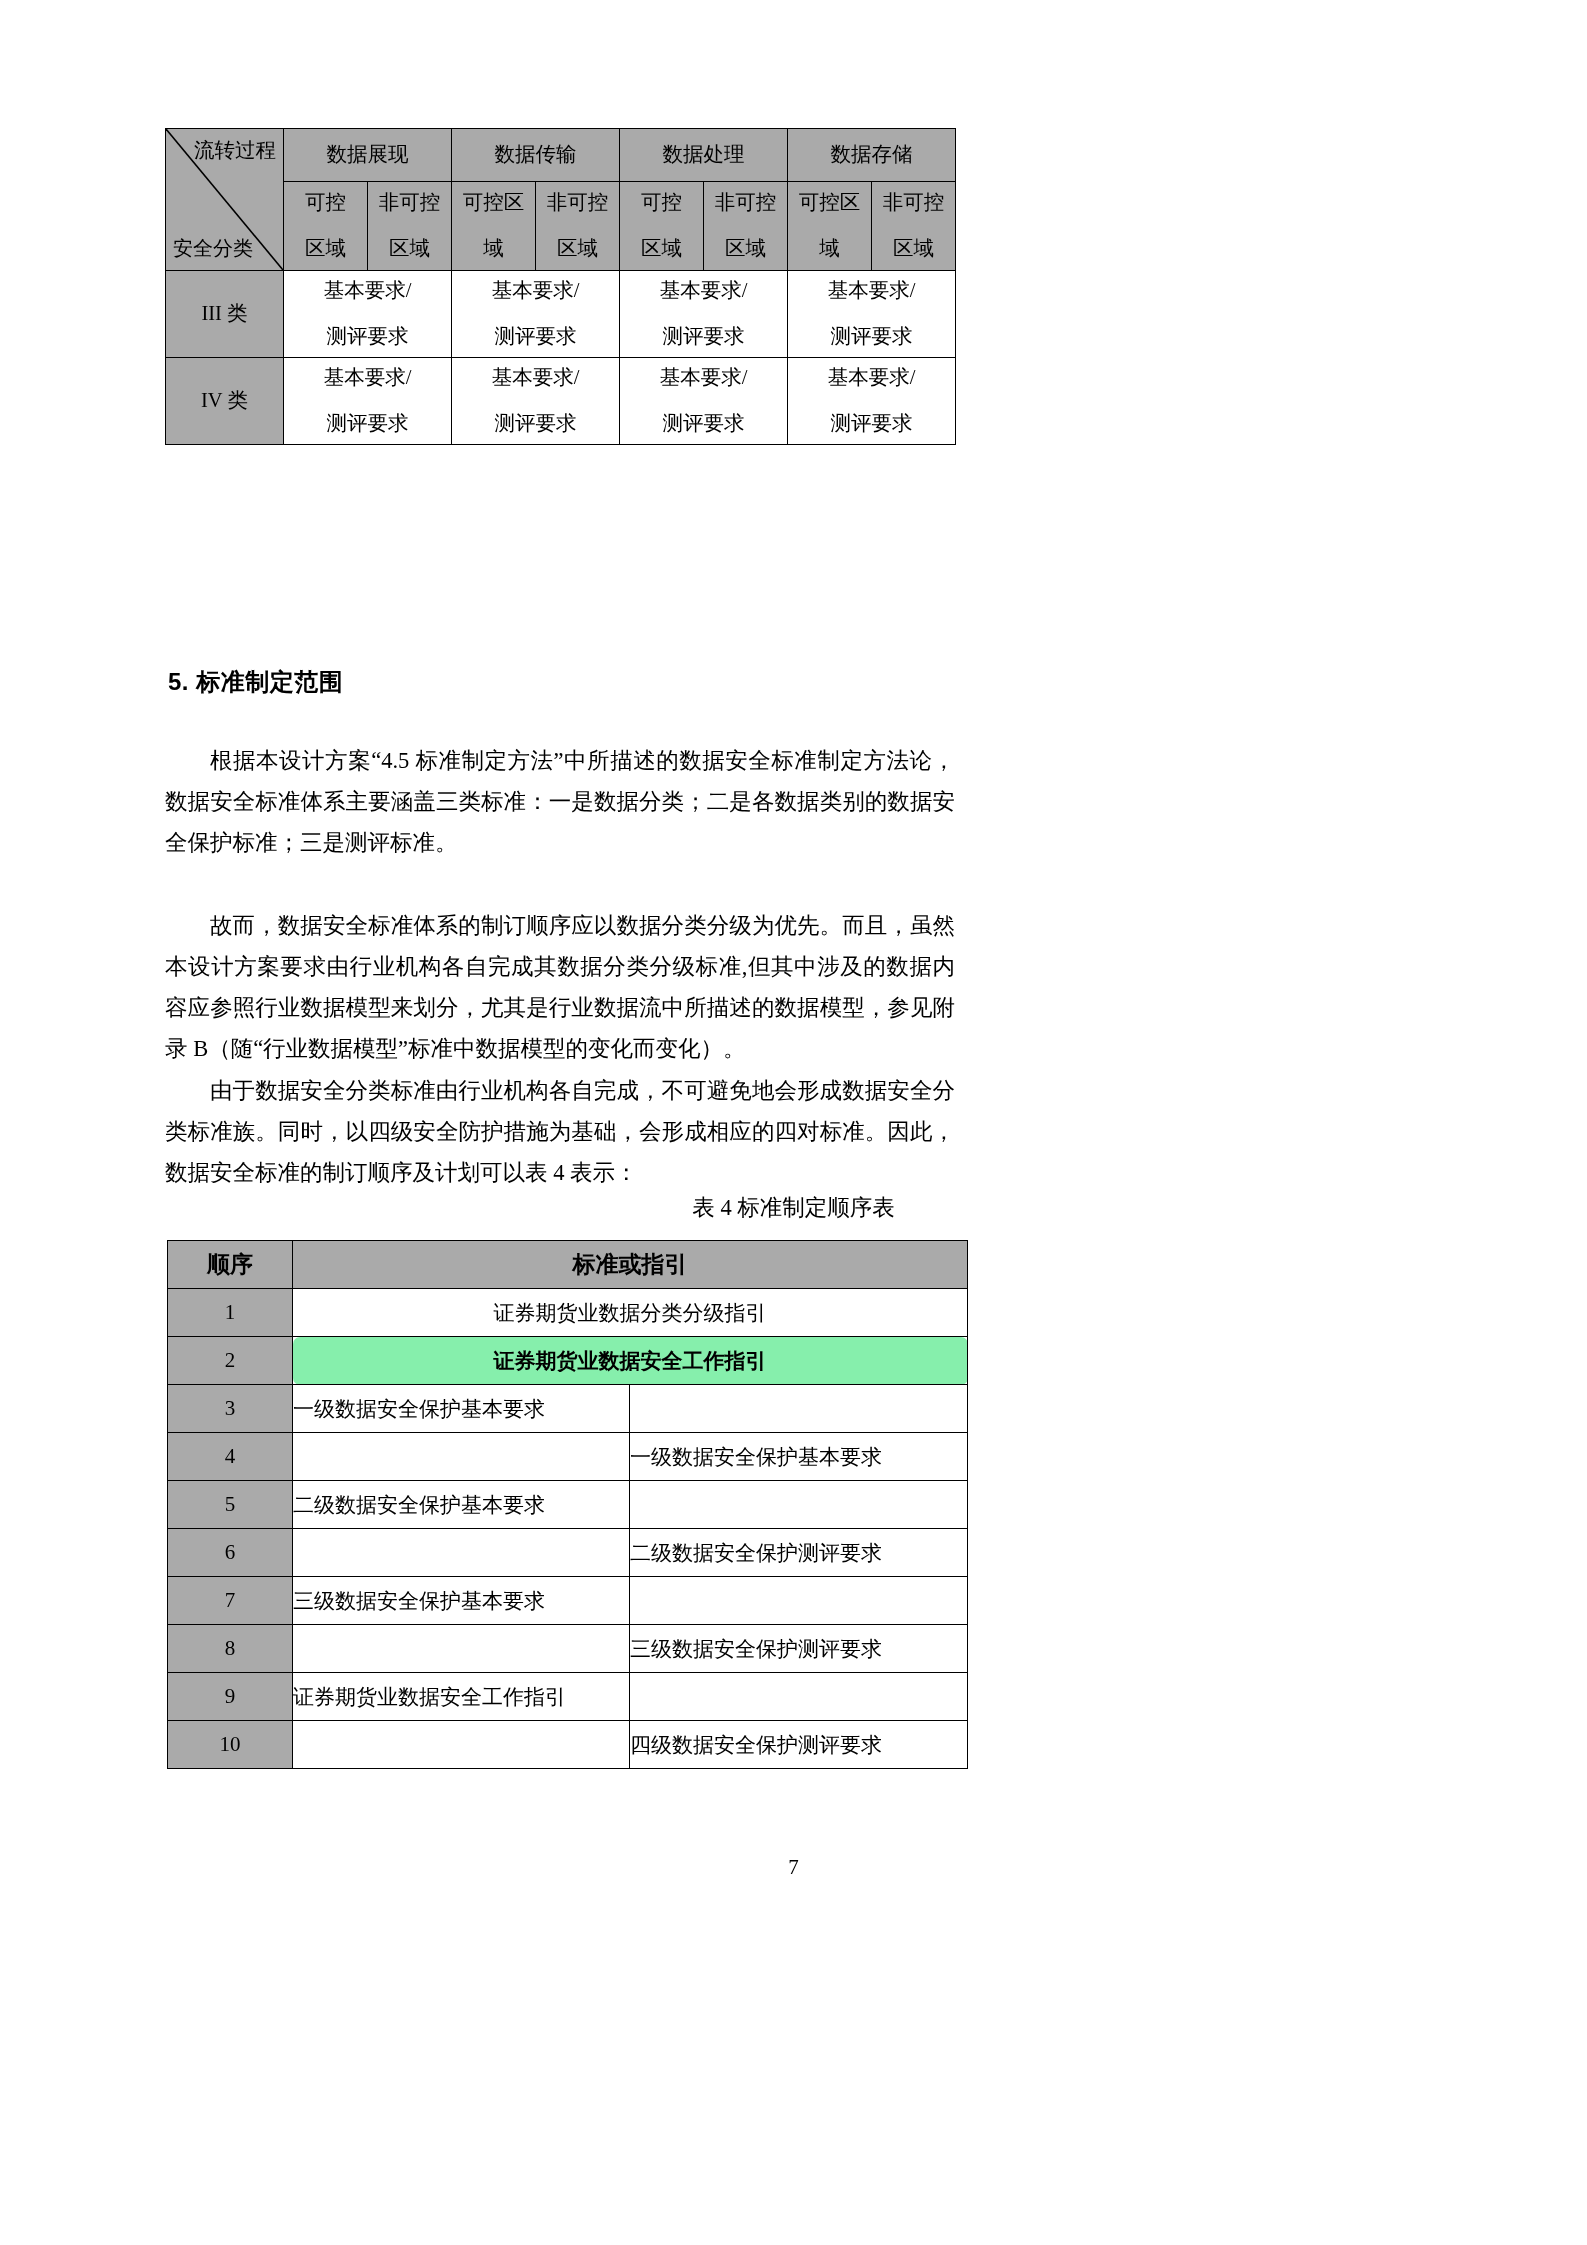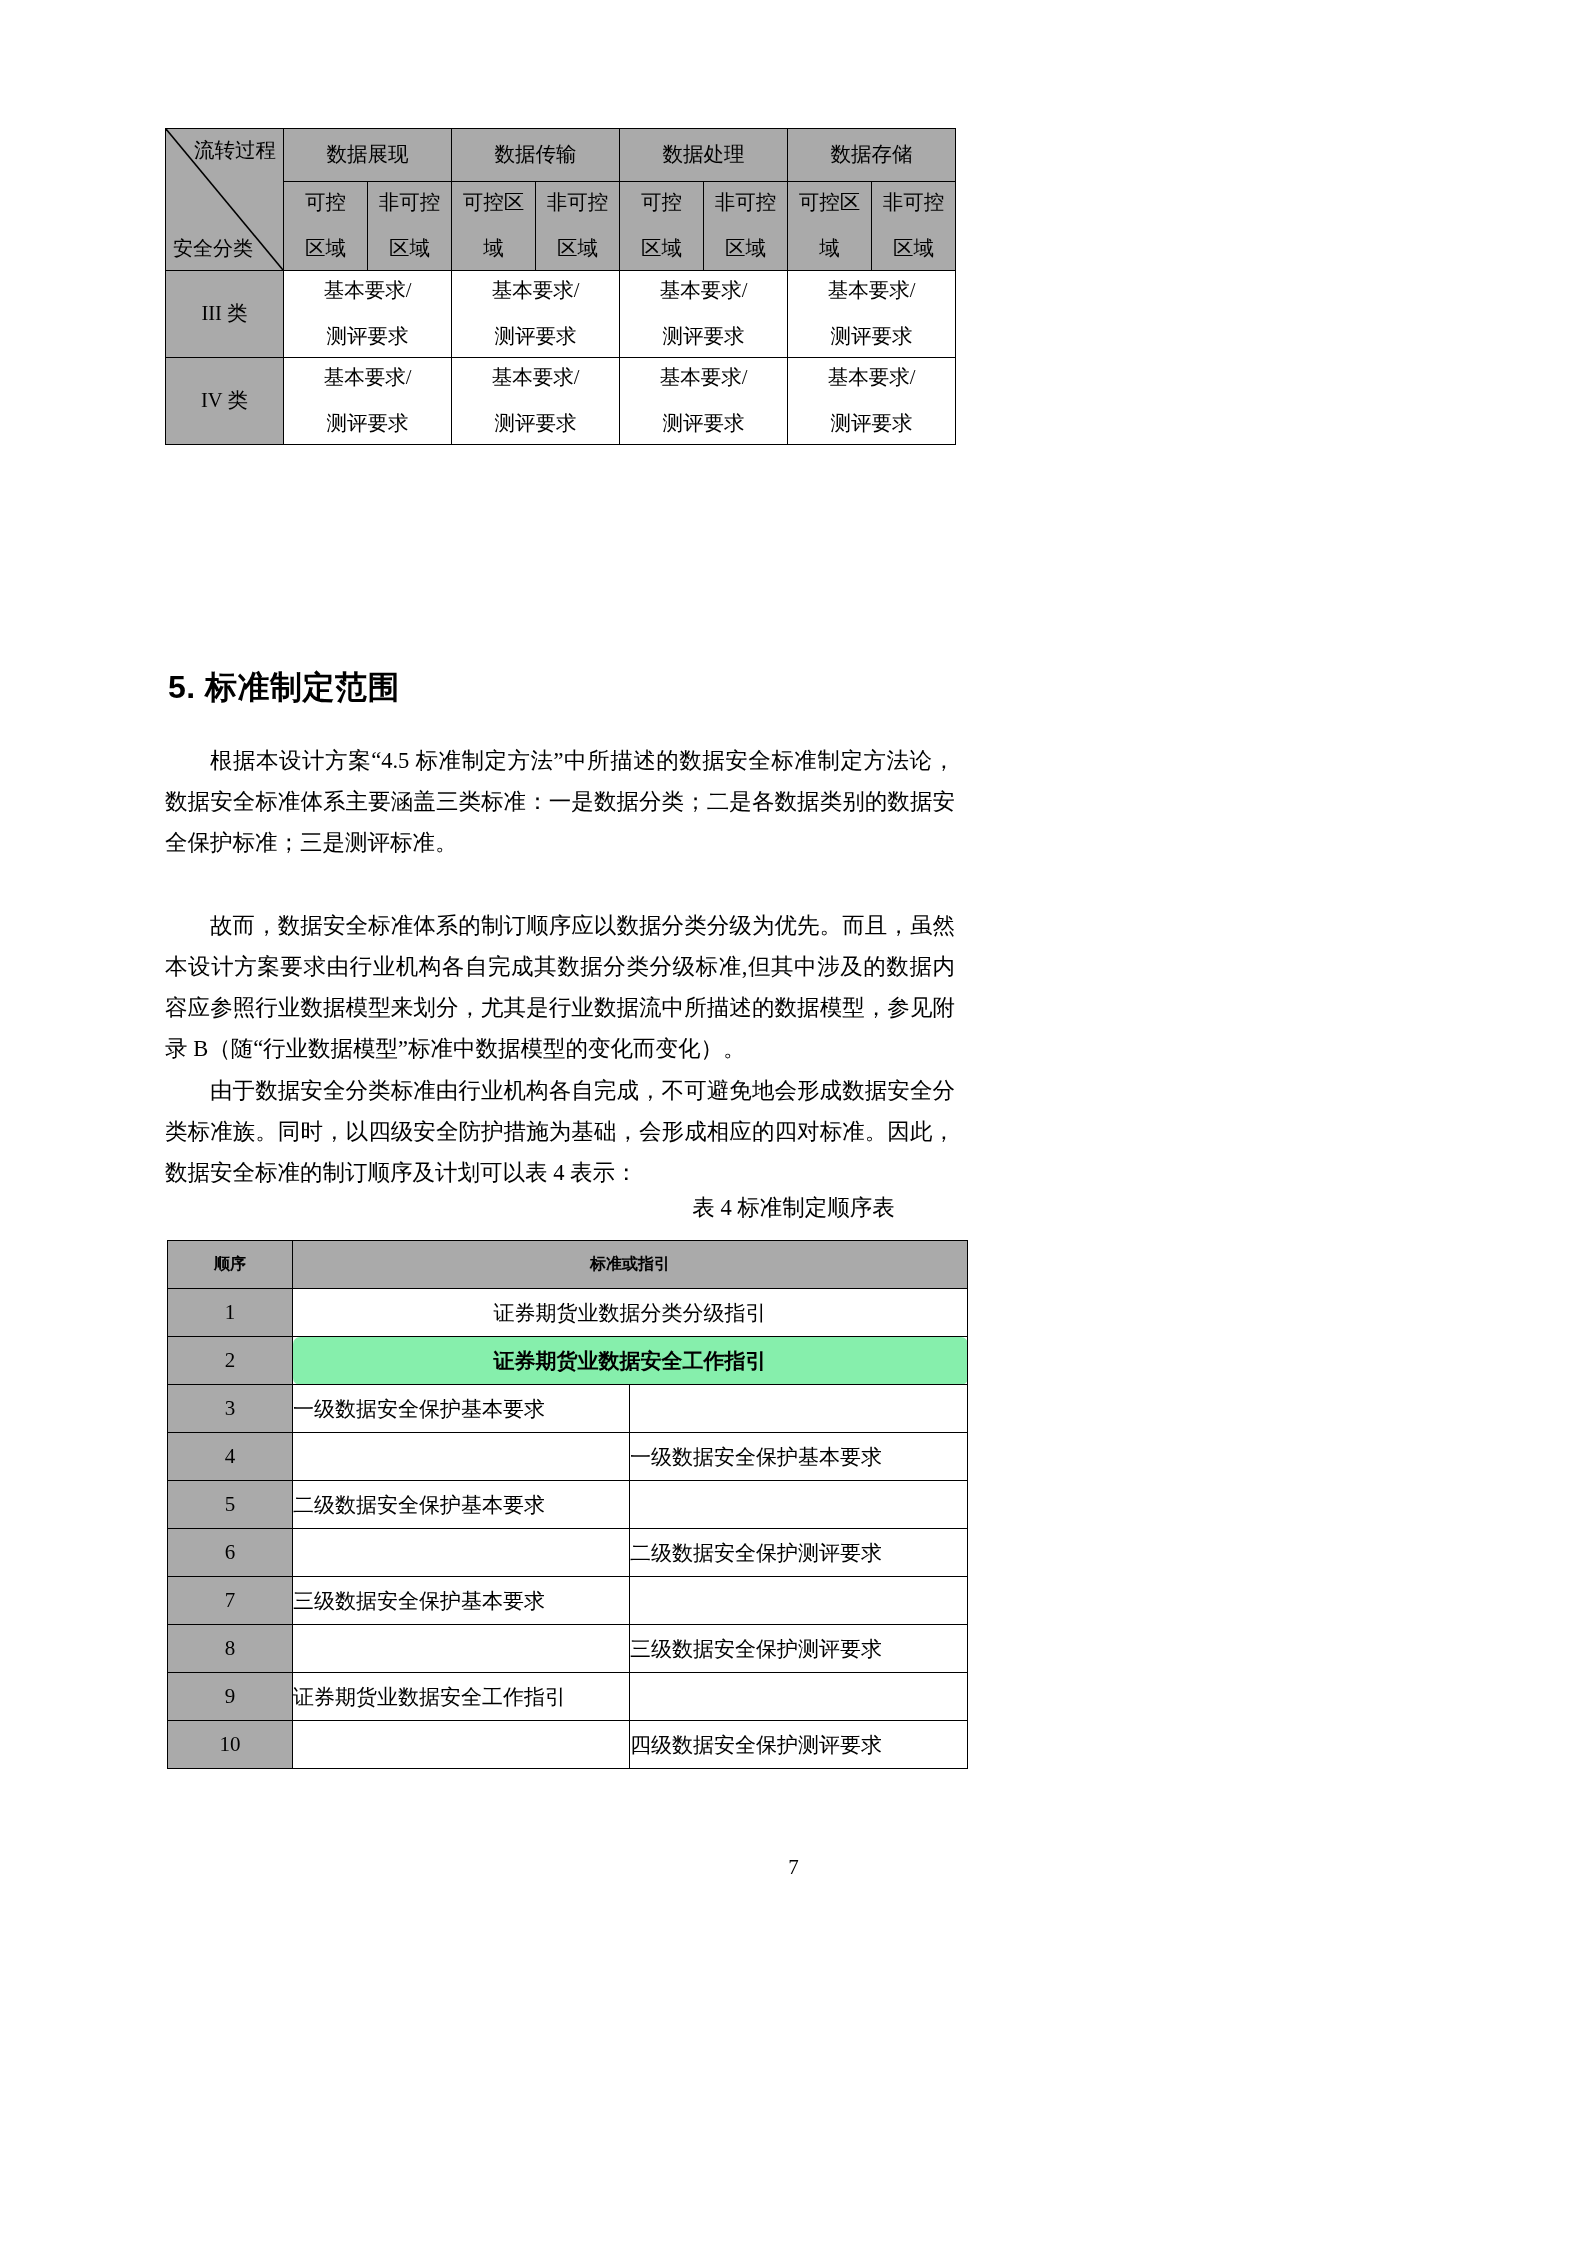--- a/index.html
+++ b/index.html
@@ -70,21 +70,21 @@
   .rowlabel{height:86px;font-size:21px;background:#aaaaaa;}
   .cellval{height:86px;background:#fff;font-size:20.5px;}
   .cellval .l1{display:block;}
   .cellval .l2{display:block;margin-top:14px;}
 
   
   .h2{
     position:absolute;
     left:168px;top:666px;
     font-family:"Liberation Sans","DejaVu Sans",sans-serif;
-    font-size:32px;
+    font-size:24px;
     font-weight:bold;
     letter-spacing:0.5px;
   }
 
   
   .body{
     position:absolute;
     left:165px;
     width:790px;
     font-size:22.5px;
@@ -113,21 +113,21 @@
     width:800px;
   }
   .t4 td{
     border:1.5px solid #000;
     font-size:21px;
     height:47px;
     padding:0 12px;
     vertical-align:middle;
   }
   .t4 .c-seq{width:125px;text-align:center;}
-  .t4 .hdr{background:#aaaaaa;font-weight:bold;text-align:center;font-family:"Liberation Sans","DejaVu Sans",sans-serif;font-size:16px;}
+  .t4 .hdr{background:#aaaaaa;font-weight:bold;text-align:center;font-family:"Liberation Sans","DejaVu Sans",sans-serif;font-size:23px;}
   .t4 .seqcell{background:#aaaaaa;text-align:center;}
   .t4 .full{text-align:center;border-radius:7px;}
   .t4 .left{text-align:left;}
   .t4 .sh{background:#86efac;font-weight:bold;}
   .t4 .wh{background:#ffffff;}
 
   
   .pageno{
     position:absolute;
     left:0;top:1855px;

